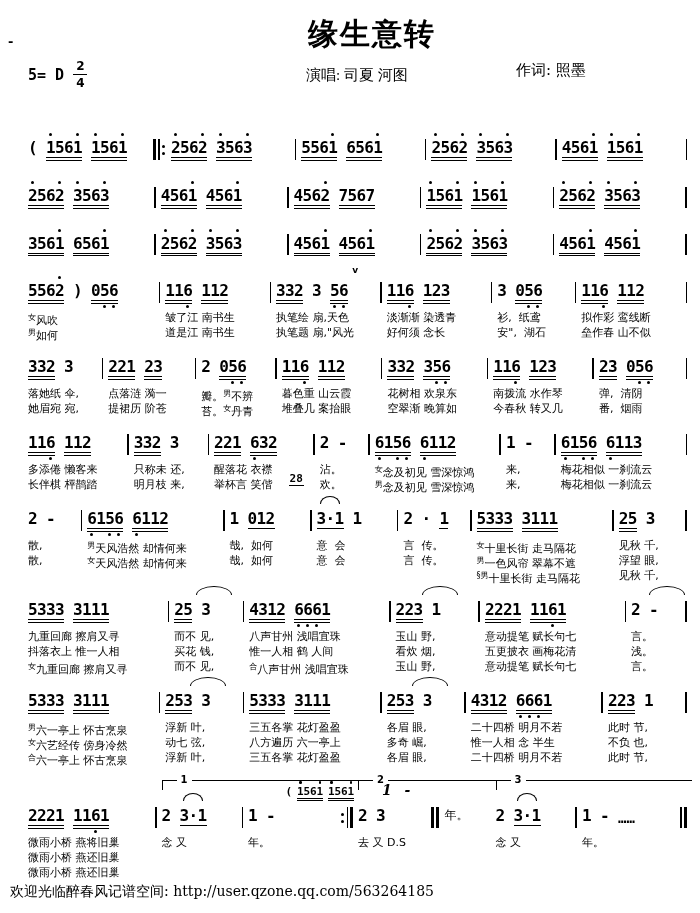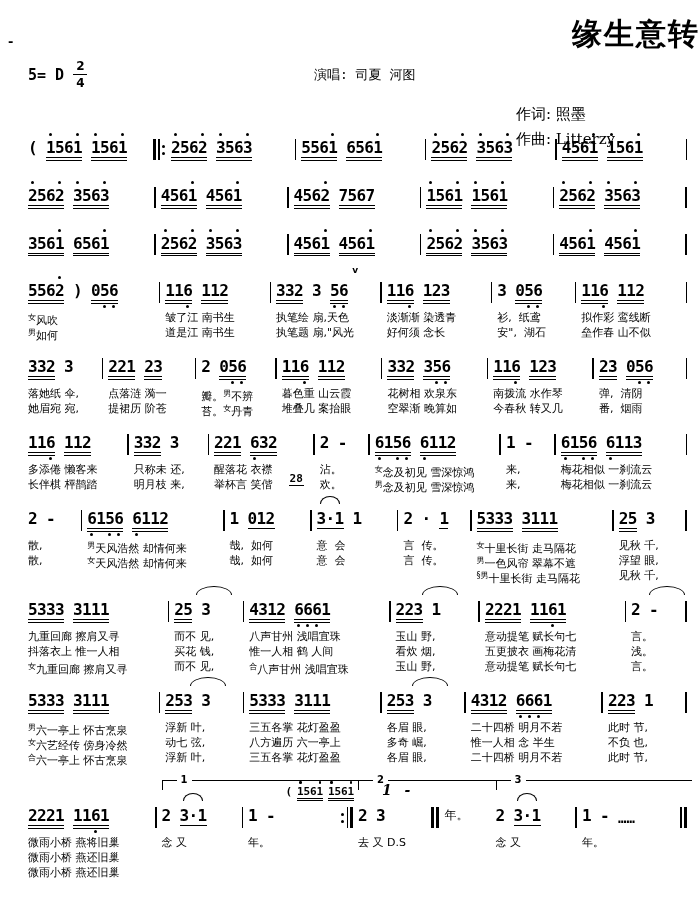--- a/index.html
+++ b/index.html
@@ -1,28 +1,28 @@
 <!DOCTYPE html>
 <html><head>
 <meta charset="utf-8">
 <style>
   html,body{margin:0;padding:0;width:700px;height:913px;background:#fff;color:#000;
     font-family:"DejaVu Sans",sans-serif;overflow:hidden;}
   .page{position:relative;width:700px;height:913px;}
   
   .header{position:relative;height:126px;}
-  .title{text-align:right;padding-top:14px;font-size:30px;font-weight:bold;letter-spacing:2px;padding-left:44px;}
+  .title{text-align:center;padding-top:14px;font-size:30px;font-weight:bold;letter-spacing:2px;padding-left:44px;}
   .straydash{position:absolute;left:8px;top:34px;font-weight:bold;font-size:13px;}
   .keysig{position:absolute;left:28px;top:60px;display:flex;align-items:center;
     font:bold 15px "DejaVu Sans Mono",monospace;}
   .tsig{display:inline-flex;flex-direction:column;margin-left:9px;font:bold 12px "DejaVu Sans",sans-serif;line-height:1;}
   .tnum{border-bottom:1.5px solid #000;padding:0 3px 2px;text-align:center;}
   .tden{padding-top:2px;text-align:center;}
-  .performer{position:absolute;left:314px;top:66px;font-family:Liberation Mono, monospace;font-size:13px;}
-  .credits{position:absolute;left:516px;top:58px;font-family:"DejaVu Serif",serif;font-size:15px;line-height:25px;margin-top:44px;}
+  .performer{position:absolute;left:306px;top:66px;font-family:Liberation Serif, serif;font-size:15px;}
+  .credits{position:absolute;left:516px;top:58px;font-family:"DejaVu Serif",serif;font-size:15px;line-height:25px;}
   
   .score{padding:6px 10px 0 26px;}
   .system{display:flex;align-items:flex-start;margin-bottom:11px;}
   .system.intro{margin-bottom:13px;}
   .measure{position:relative;display:flex;flex-direction:column;min-width:0;padding:0 2px;flex:1 1 0;}
   .mabove{position:relative;height:24px;}
   .mnotes{display:flex;align-items:flex-start;gap:9px;min-height:31px;}
   
   .tok{position:relative;display:inline-flex;flex-direction:column;align-items:center;}
   .trow{display:flex;height:6px;}
@@ -76,21 +76,20 @@
     <div class="keysig">
       <span>5= D</span>
       <span class="tsig">
         <span class="tnum">2</span>
         <span class="tden">4</span>
       </span>
     </div>
     <div class="performer">演唱: 司夏 河图</div>
     <div class="credits">
       <div>作词: 照墨</div>
-      <div>作曲: Litterzy</div>
     </div>
   </div>
 
   <div class="score" id="score">
       <div class="system intro">
         <div class="measure" style="flex-grow: 11;">
           <div class="mnotes">
             <span class="tok u0">
               <span class="trow ta">
                 <span class="dcell"></span>
@@ -2976,13 +2975,14 @@
               <i class="b2"></i>
             </span>
           </div>
           <div class="lyr">年。</div>
           <div class="lyr"></div>
           <div class="lyr"></div>
         </div>
       </div>
     </div>
 
+  <div class="footer">欢迎光临醉春风记谱空间: http://user.qzone.qq.com/563264185</div>
 </div>
 
 </body></html>

